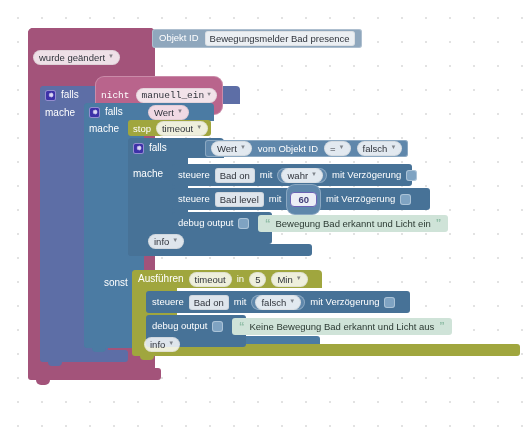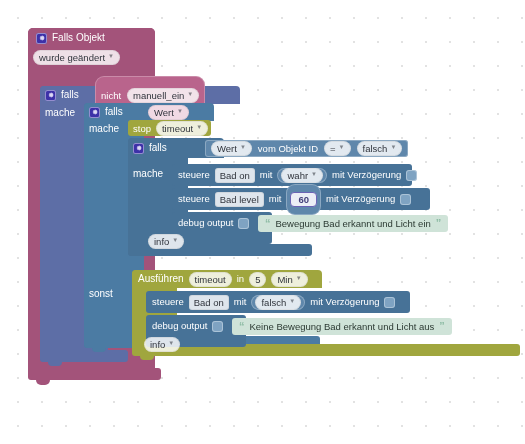--- a/index.html
+++ b/index.html
@@ -91,30 +91,27 @@
 <body>
 
 <div class="canvas">
 
   <div class="blk c-rose r4" style="left:28px;top:28px;width:127px;height:352px;border-radius:5px;"></div>
 
   <div class="blk c-rose" style="left:28px;top:368px;width:133px;height:12px;border-radius:0 3px 3px 3px;"></div>
 
   <div class="blk c-rose" style="left:28px;top:28px;width:127px;height:52px;border-radius:5px 5px 0 0;"></div>
 
-  <div class="blk row" style="left:36px;top:31px;width:120px;height:14px;">
-    <span class="gear">
-      <svg viewBox="0 0 24 24" fill="#dcd8f5" aria-hidden="true">
-        <path d="M12 8a4 4 0 1 0 0 8 4 4 0 0 0 0-8zm0 6.2a2.2 2.2 0 1 1 0-4.4 2.2 2.2 0 0 1 0 4.4z"></path>
-        <path d="M20 12.9v-1.8l-2-.5a6.3 6.3 0 0 0-.6-1.5l1.1-1.7-1.3-1.3-1.7 1.1a6.3 6.3 0 0 0-1.5-.6l-.5-2h-1.8l-.5 2c-.5.1-1 .3-1.5.6L8 6.1 6.7 7.4l1.1 1.7c-.3.5-.5 1-.6 1.5l-2 .5v1.8l2 .5c.1.5.3 1 .6 1.5l-1.1 1.7 1.3 1.3 1.7-1.1c.5.3 1 .5 1.5.6l.5 2h1.8l.5-2c.5-.1 1-.3 1.5-.6l1.7 1.1 1.3-1.3-1.1-1.7c.3-.5.5-1 .6-1.5l2-.5z"></path>
-      </svg>
-    </span>
-    <span class="lbl">Falls Objekt</span>
-  </div>
-
+
+  <div class="blk row" style="left:152px;top:31px;height:14px;">
+    <span class="socket sock-blue" style="background:#8fa7bd;border-radius:3px;padding:2px 7px;gap:6px;">
+      <span>Objekt ID</span>
+      <span class="chip flat">Bewegungsmelder Bad presence</span>
+    </span>
+  </div>
 
   <div class="blk" style="left:33px;top:50px;">
     <span class="chip">
       <span>wurde geändert</span>
       <span class="caret">▼</span>
     </span>
   </div>
 
 
   <div class="blk c-indigo r4" style="left:40px;top:86px;width:68px;height:276px;border-radius:4px;"></div>
@@ -125,21 +122,21 @@
     <span class="gear">
       <svg viewBox="0 0 24 24" fill="#dcd8f5" aria-hidden="true">
         <path d="M12 8a4 4 0 1 0 0 8 4 4 0 0 0 0-8zm0 6.2a2.2 2.2 0 1 1 0-4.4 2.2 2.2 0 0 1 0 4.4z"></path>
         <path d="M20 12.9v-1.8l-2-.5a6.3 6.3 0 0 0-.6-1.5l1.1-1.7-1.3-1.3-1.7 1.1a6.3 6.3 0 0 0-1.5-.6l-.5-2h-1.8l-.5 2c-.5.1-1 .3-1.5.6L8 6.1 6.7 7.4l1.1 1.7c-.3.5-.5 1-.6 1.5l-2 .5v1.8l2 .5c.1.5.3 1 .6 1.5l-1.1 1.7 1.3 1.3 1.7-1.1c.5.3 1 .5 1.5.6l.5 2h1.8l.5-2c.5-.1 1-.3 1.5-.6l1.7 1.1 1.3-1.3-1.1-1.7c.3-.5.5-1 .6-1.5l2-.5z"></path>
       </svg>
     </span>
     <span class="lbl">falls</span>
   </div>
 
   <div class="blk row" style="left:95px;top:88px;height:15px;">
-    <span class="socket sock-rose" style="gap:6px;padding:12px 6px;">
+    <span class="socket sock-rose" style="gap:6px;padding:12px 6px;font-family:Liberation Mono, monospace;">
       <span class="lbl sm">nicht</span>
       <span class="chip">
         <span>manuell_ein</span>
         <span class="caret">▼</span>
       </span>
     </span>
   </div>
 
   <div class="blk" style="left:45px;top:107px;">
     <span class="lbl">mache</span>
@@ -254,21 +251,21 @@
       <span class="q">”</span>
     </span>
   </div>
   <div class="blk" style="left:148px;top:234px;">
     <span class="chip">
       <span>info</span>
       <span class="caret">▼</span>
     </span>
   </div>
 
-  <div class="blk" style="left:89px;top:277px;margin-top:11px;">
+  <div class="blk" style="left:104px;top:277px;">
     <span class="lbl">sonst</span>
   </div>
 
   <div class="blk c-olive" style="left:132px;top:270px;width:45px;height:82px;border-radius:4px;"></div>
   <div class="blk c-olive" style="left:132px;top:270px;width:190px;height:18px;border-radius:4px 4px 0 0;"></div>
   <div class="blk c-olive" style="left:132px;top:344px;width:388px;height:12px;border-radius:0 3px 3px 3px;"></div>
 
   <div class="blk row" style="left:138px;top:272px;height:14px;">
     <span class="lbl">Ausführen</span>
     <span class="chip">timeout</span>

